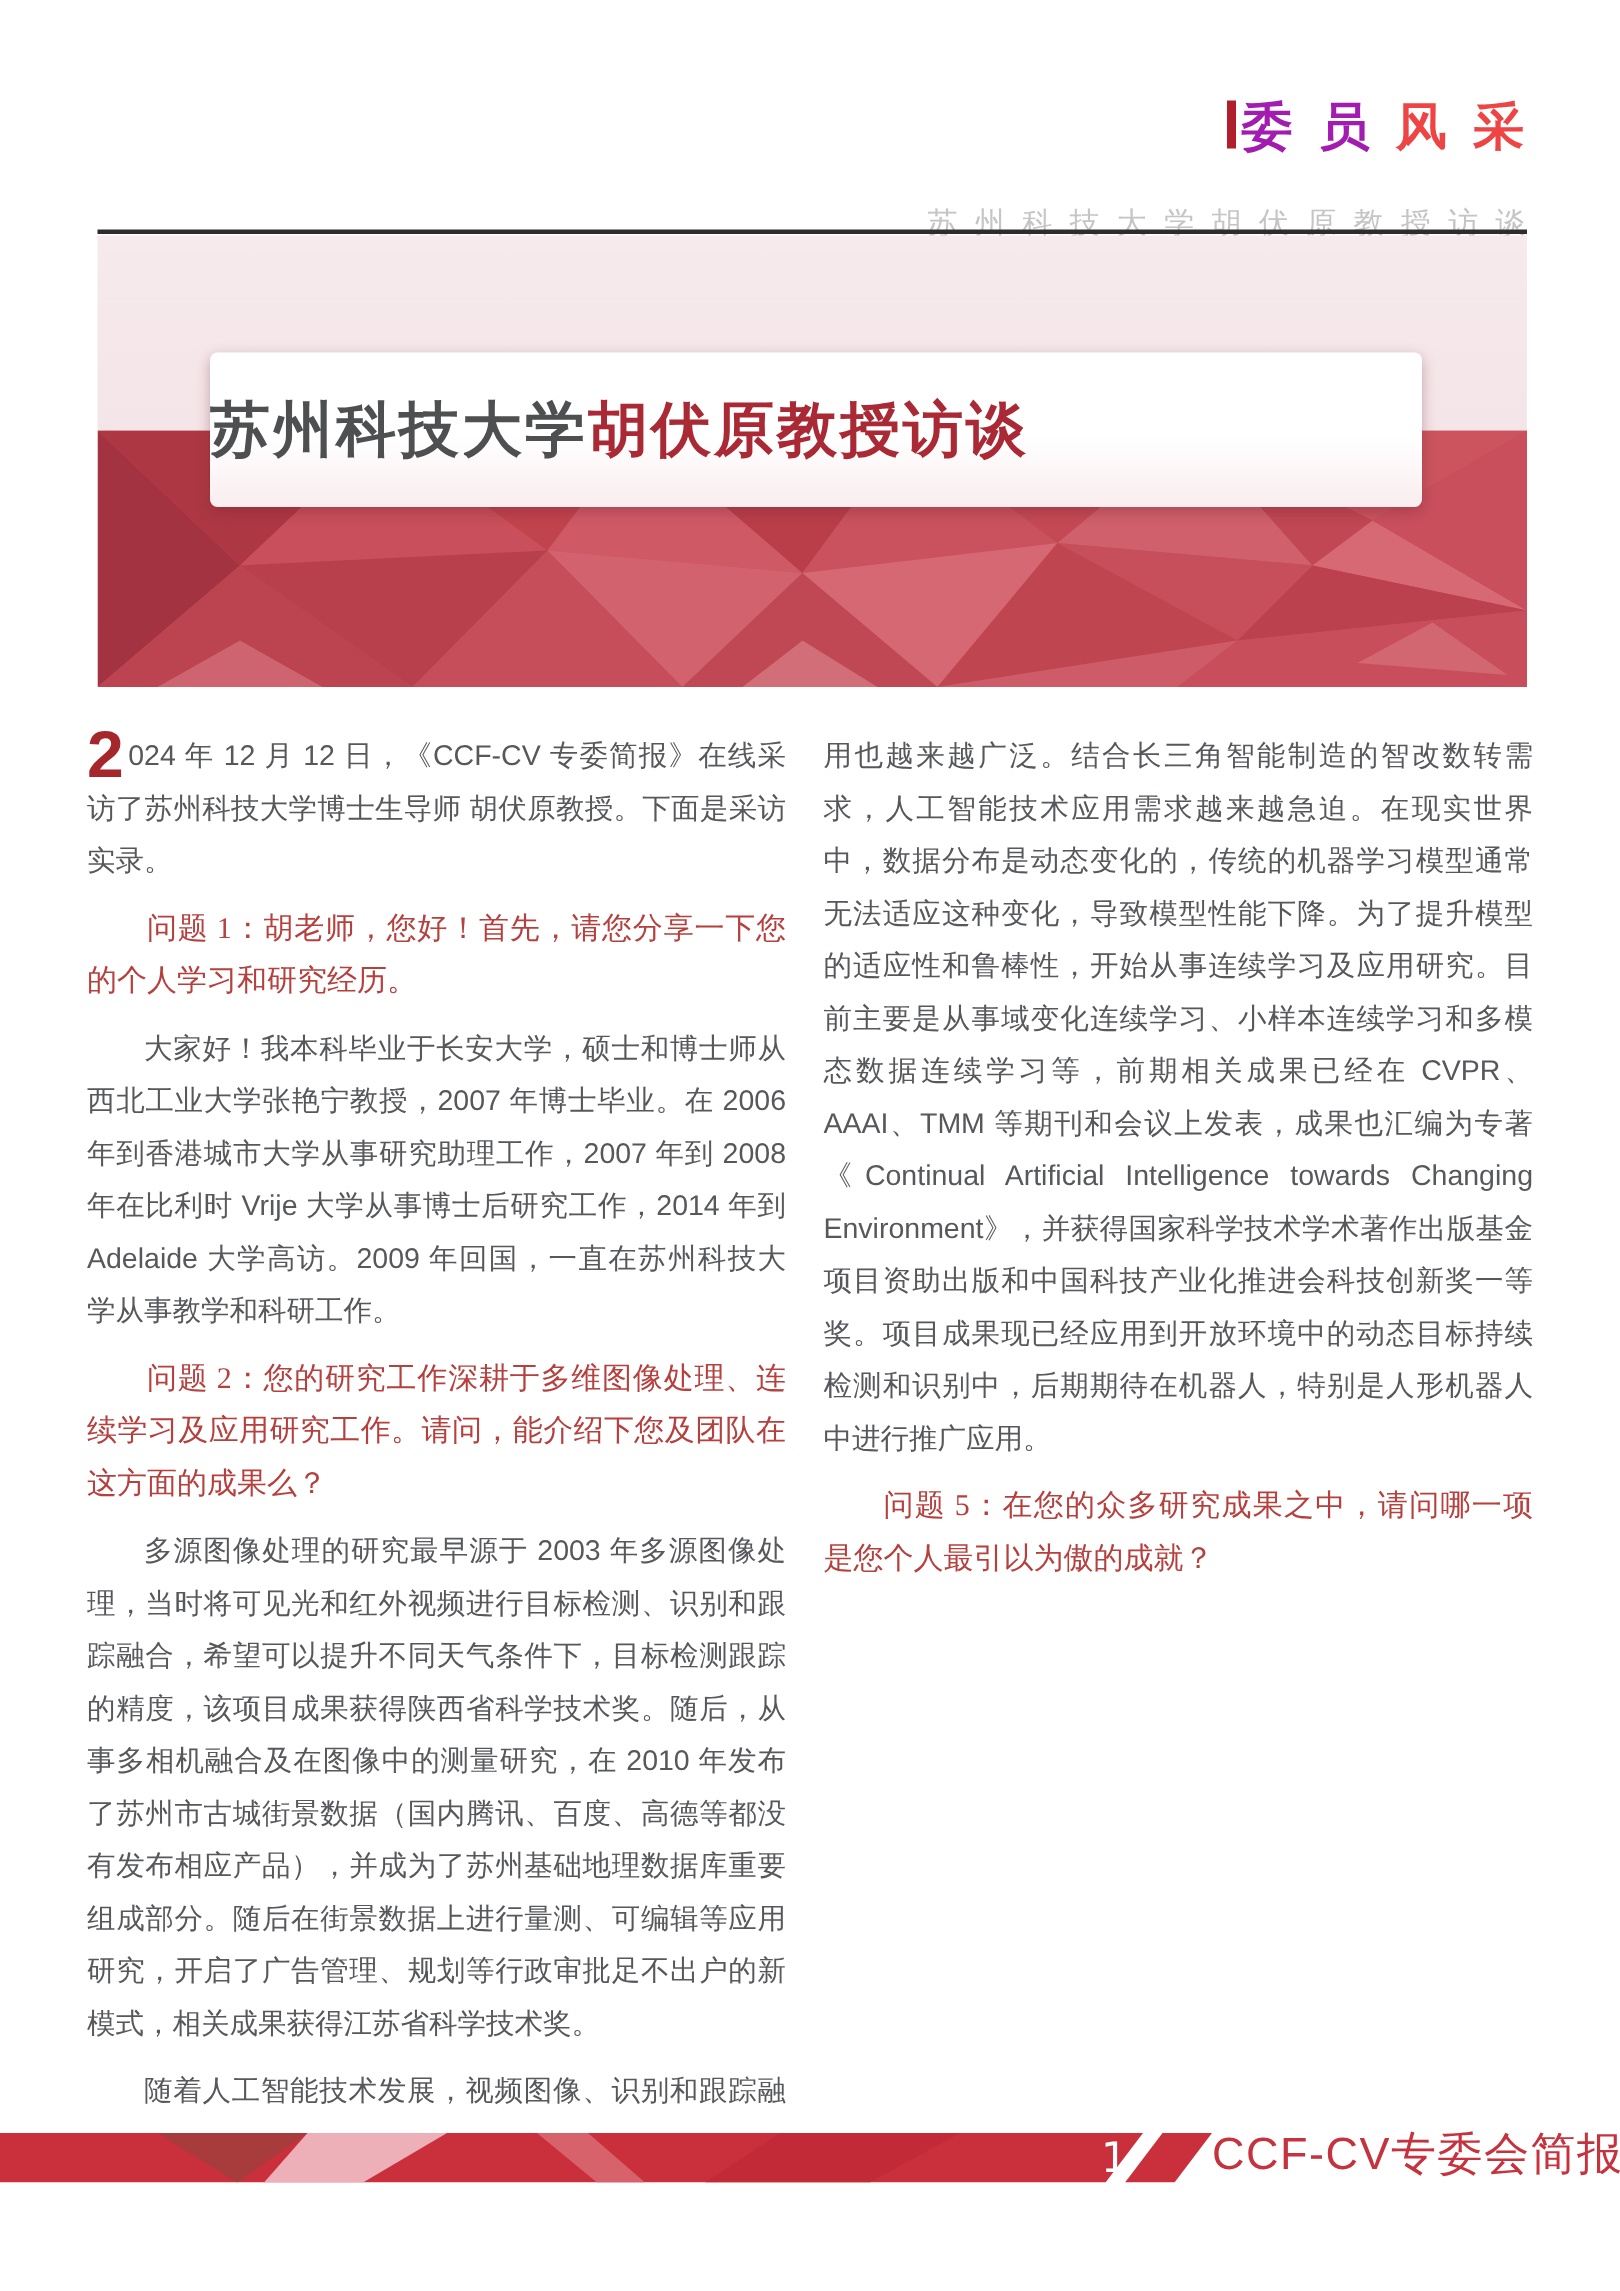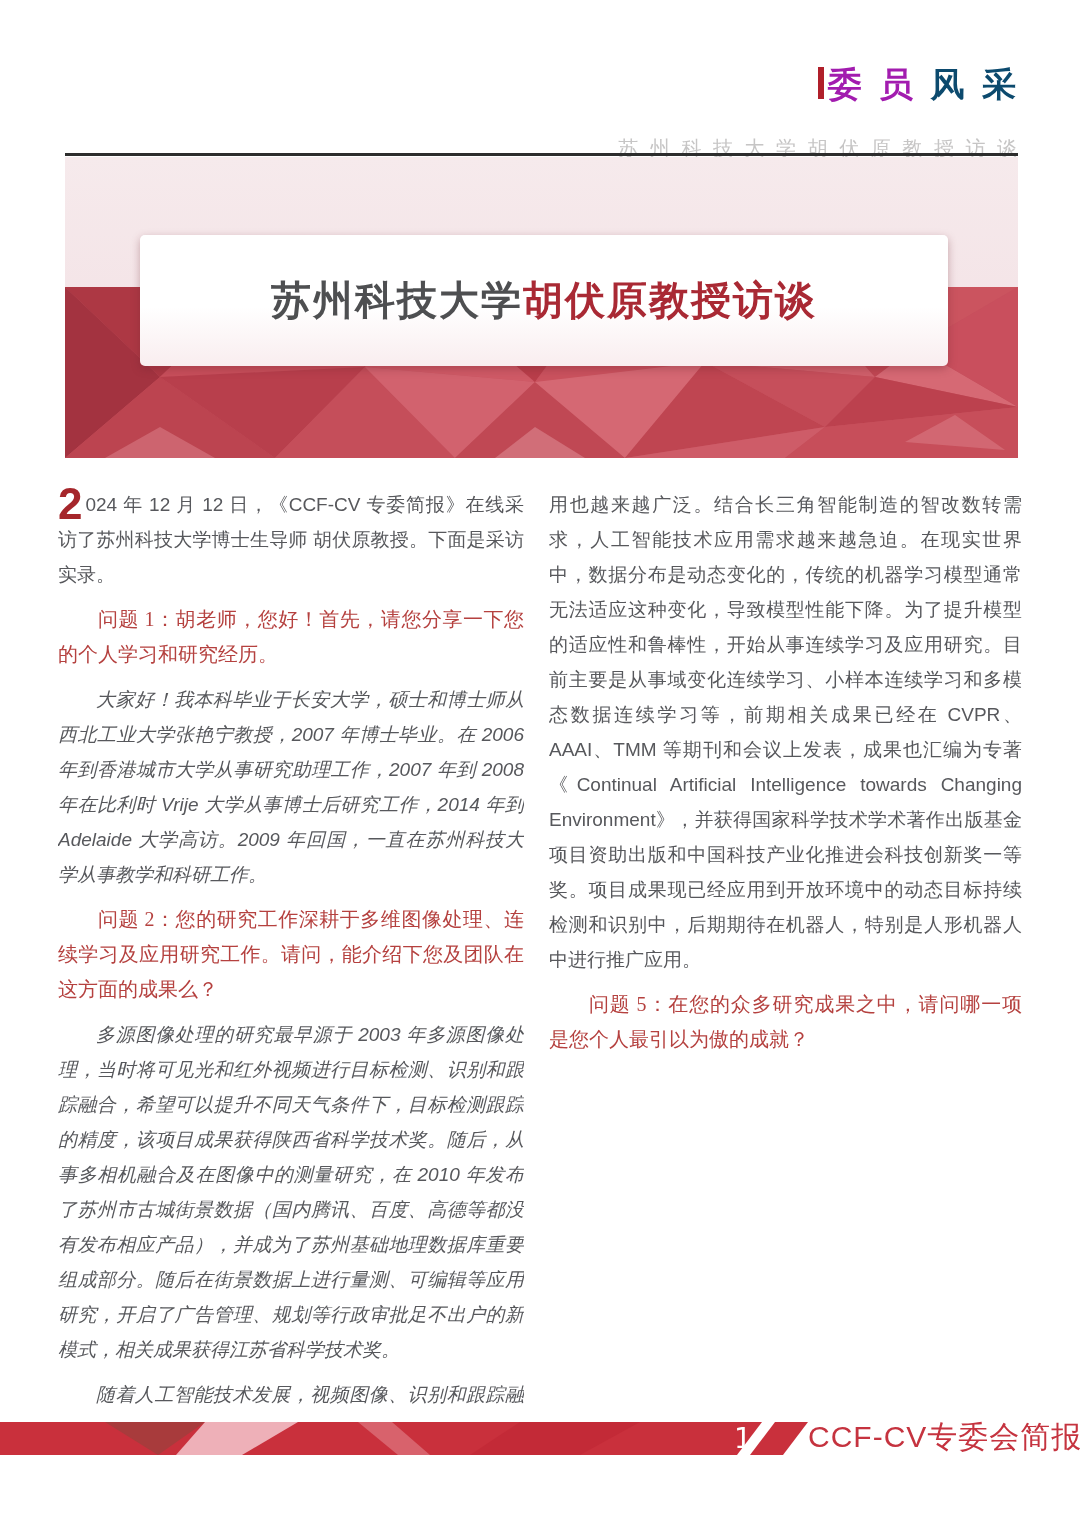--- a/index.html
+++ b/index.html
@@ -6,51 +6,51 @@
   .page {
     position:relative; width:1080px; height:1527px; overflow:hidden;
     background:#ffffff; font-family:"Liberation Sans","DejaVu Sans",sans-serif;
   }
 
   
   .header { position:absolute; top:62px; right:60px; text-align:right; }
   .header-line1 { font-size:34px; font-weight:bold; letter-spacing:4px; white-space:nowrap; }
   .accent-bar { display:inline-block; width:6px; height:32px; background:#b01f2a; vertical-align:-3px; margin-right:4px; }
   .hdr-red  { color:#a21caf; }
-  .hdr-dark { color:#0c4a6e; }
+  .hdr-dark { color:#ef4444; }
   .header-line2 { margin-top:27px; font-size:20px; color:#c6c5c5; letter-spacing:3px; white-space:nowrap; }
 
   
   .divider { position:absolute; left:65px; top:153px; width:953px; height:3px; background:#2d2d2d; }
 
   
   .banner {
     position:absolute; left:65px; top:157px; width:953px; height:301px; overflow:hidden;
     background:linear-gradient(180deg,#f6eaec 0%,#f2dee2 100%);
   }
   .banner-poly { position:absolute; left:0; top:130px; width:953px; height:171px; display:block; }
   .title-box {
-    position:absolute; left:75px; top:78px; width:808px; height:131px; border-radius:5px;
+    position:absolute; left:75px; top:78px; width:808px; height:103px; border-radius:5px;
     background:linear-gradient(180deg,#ffffff 0%,#ffffff 55%,#f9edef 100%);
     box-shadow:0 3px 9px rgba(110,35,45,0.35);
-    display:flex; align-items:center; justify-content:center;font-family:Liberation Serif, serif;
+    display:flex; align-items:center; justify-content:flex-start;font-family:Liberation Serif, serif;
   }
   .banner-title { font-size:40px; font-weight:bold; letter-spacing:2px; white-space:nowrap; }
   .title-gray { color:#4e4f51; }
   .title-red  { color:#a92934; }
 
   
   .col {
     position:absolute; top:487px; height:930px; overflow:hidden;
     font-size:19px; line-height:35px; color:#57585c; text-align:justify;
   }
   .col-left  { left:58px;  width:466px; }
   .col-right { left:549px; width:473px; }
   .para { margin:0 0 10px 0; }
-  .answer { text-indent:2em;font-style:italic; }
+  .answer { text-indent:2em; }
   .cont   { text-indent:0; }
   .question {
     color:#b5413f; text-indent:2em;
     font-family:Liberation Serif, serif;
     font-size:20px;
   }
   .lead { text-indent:0; }
   .dropcap {
     float:left; color:#a5262b; font-size:44px; line-height:34px;
     font-weight:bold; margin-right:3px;

